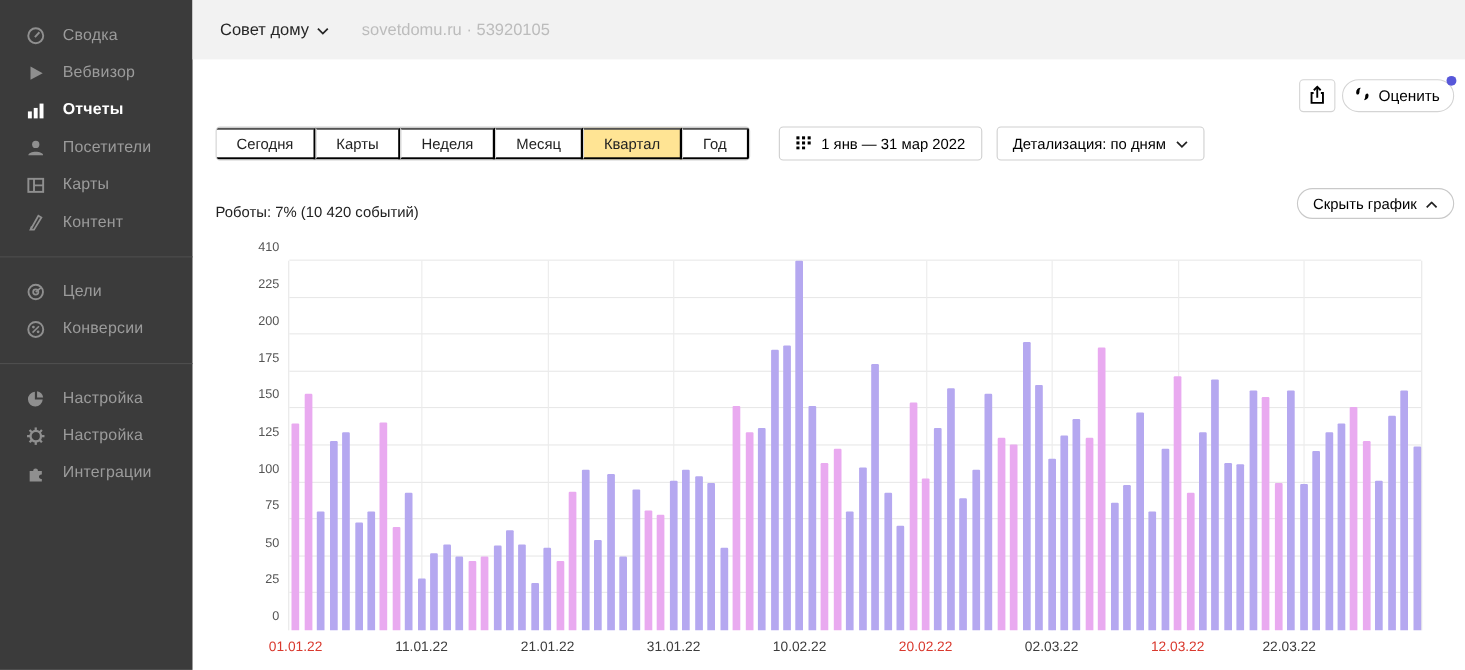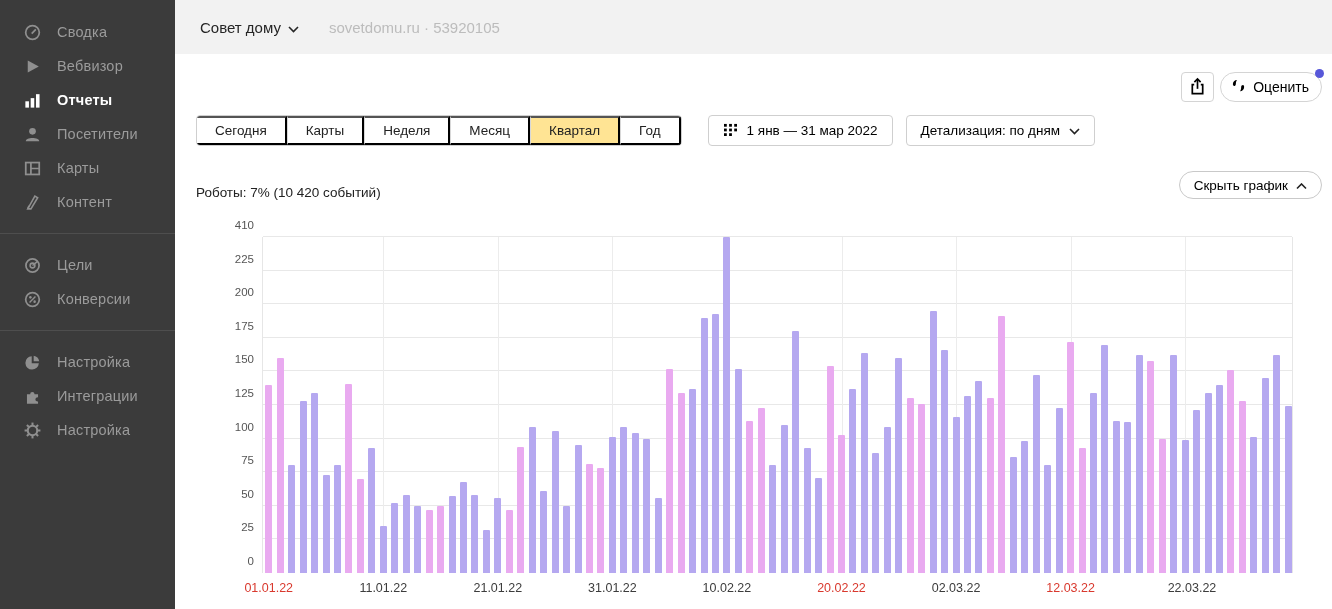--- a/index.html
+++ b/index.html
@@ -143,46 +143,46 @@
     <div class="nav-divider"></div>
 
     <div class="nav-item">
       <span class="ni-icon">
         <svg width="19" height="19" viewBox="0 0 24 24" fill="#8f8f8f">
             <path d="M11 4a8.5 8.5 0 1 0 9 9h-9z"></path>
             <path d="M13.5 3.5v7h7a8.5 8.5 0 0 0-7-7z"></path>
           </svg>
       </span>
       <span class="ni-label">Настройка</span>
-    </div>
-    <div class="nav-item">
-      <span class="ni-icon">
-        <svg width="19" height="19" viewBox="0 0 24 24" fill="#8f8f8f">
-            <path d="M5 9h4a2.8 2.8 0 1 1 5.6 0H19v4.2a2.6 2.6 0 1 0 0 5V21H5z"></path>
-          </svg>
-      </span>
-      <span class="ni-label">Интеграции</span>
     </div>
     <div class="nav-item">
       <span class="ni-icon">
         <svg width="19" height="19" viewBox="0 0 24 24">
             <g fill="#8f8f8f">
               <rect x="10.7" y="2" width="2.6" height="4.4"></rect>
               <rect x="10.7" y="2" width="2.6" height="4.4" transform="rotate(45 12 12)"></rect>
               <rect x="10.7" y="2" width="2.6" height="4.4" transform="rotate(90 12 12)"></rect>
               <rect x="10.7" y="2" width="2.6" height="4.4" transform="rotate(135 12 12)"></rect>
               <rect x="10.7" y="2" width="2.6" height="4.4" transform="rotate(180 12 12)"></rect>
               <rect x="10.7" y="2" width="2.6" height="4.4" transform="rotate(225 12 12)"></rect>
               <rect x="10.7" y="2" width="2.6" height="4.4" transform="rotate(270 12 12)"></rect>
               <rect x="10.7" y="2" width="2.6" height="4.4" transform="rotate(315 12 12)"></rect>
             </g>
             <circle cx="12" cy="12" r="6" fill="none" stroke="#8f8f8f" stroke-width="2.6"></circle>
           </svg>
       </span>
       <span class="ni-label">Настройка</span>
+    </div>
+    <div class="nav-item">
+      <span class="ni-icon">
+        <svg width="19" height="19" viewBox="0 0 24 24" fill="#8f8f8f">
+            <path d="M5 9h4a2.8 2.8 0 1 1 5.6 0H19v4.2a2.6 2.6 0 1 0 0 5V21H5z"></path>
+          </svg>
+      </span>
+      <span class="ni-label">Интеграции</span>
     </div>
   </aside>
 
   <header class="topbar">
     <div class="counter-name">
       <span>Совет дому</span>
       <span>
         <svg width="11" height="7" viewBox="0 0 11 7">
             <polyline points="1,1 5.5,5.5 10,1" fill="none" stroke="#262626" stroke-width="1.6"></polyline>
           </svg>
@@ -289,21 +289,21 @@
       <div class="x-tick" style="left: 349.394px;">31.01.22</div>
       <div class="gridline-v" style="left: 463.95px;"></div>
       <div class="x-tick" style="left: 463.95px;">10.02.22</div>
       <div class="gridline-v" style="left: 578.506px;"></div>
       <div class="x-tick red" style="left: 578.506px;">20.02.22</div>
       <div class="gridline-v" style="left: 693.061px;"></div>
       <div class="x-tick" style="left: 693.061px;">02.03.22</div>
       <div class="gridline-v" style="left: 807.617px;"></div>
       <div class="x-tick red" style="left: 807.617px;">12.03.22</div>
       <div class="gridline-v" style="left: 922.172px;"></div>
-      <div class="x-tick" style="left: 929px;">22.03.22</div>
+      <div class="x-tick" style="left: 909px;">22.03.22</div>
       <div class="bar" style="left: 2.22778px; height: 188.16px; background: rgb(233, 170, 240);"></div>
       <div class="bar" style="left: 13.6833px; height: 215.04px; background: rgb(233, 170, 240);"></div>
       <div class="bar" style="left: 25.1389px; height: 107.52px; background: rgb(181, 168, 240);"></div>
       <div class="bar" style="left: 36.5944px; height: 172.032px; background: rgb(181, 168, 240);"></div>
       <div class="bar" style="left: 48.05px; height: 180.096px; background: rgb(181, 168, 240);"></div>
       <div class="bar" style="left: 59.5056px; height: 98.112px; background: rgb(181, 168, 240);"></div>
       <div class="bar" style="left: 70.9611px; height: 107.52px; background: rgb(181, 168, 240);"></div>
       <div class="bar" style="left: 82.4167px; height: 189.504px; background: rgb(233, 170, 240);"></div>
       <div class="bar" style="left: 93.8722px; height: 94.08px; background: rgb(233, 170, 240);"></div>
       <div class="bar" style="left: 105.328px; height: 124.992px; background: rgb(181, 168, 240);"></div>

